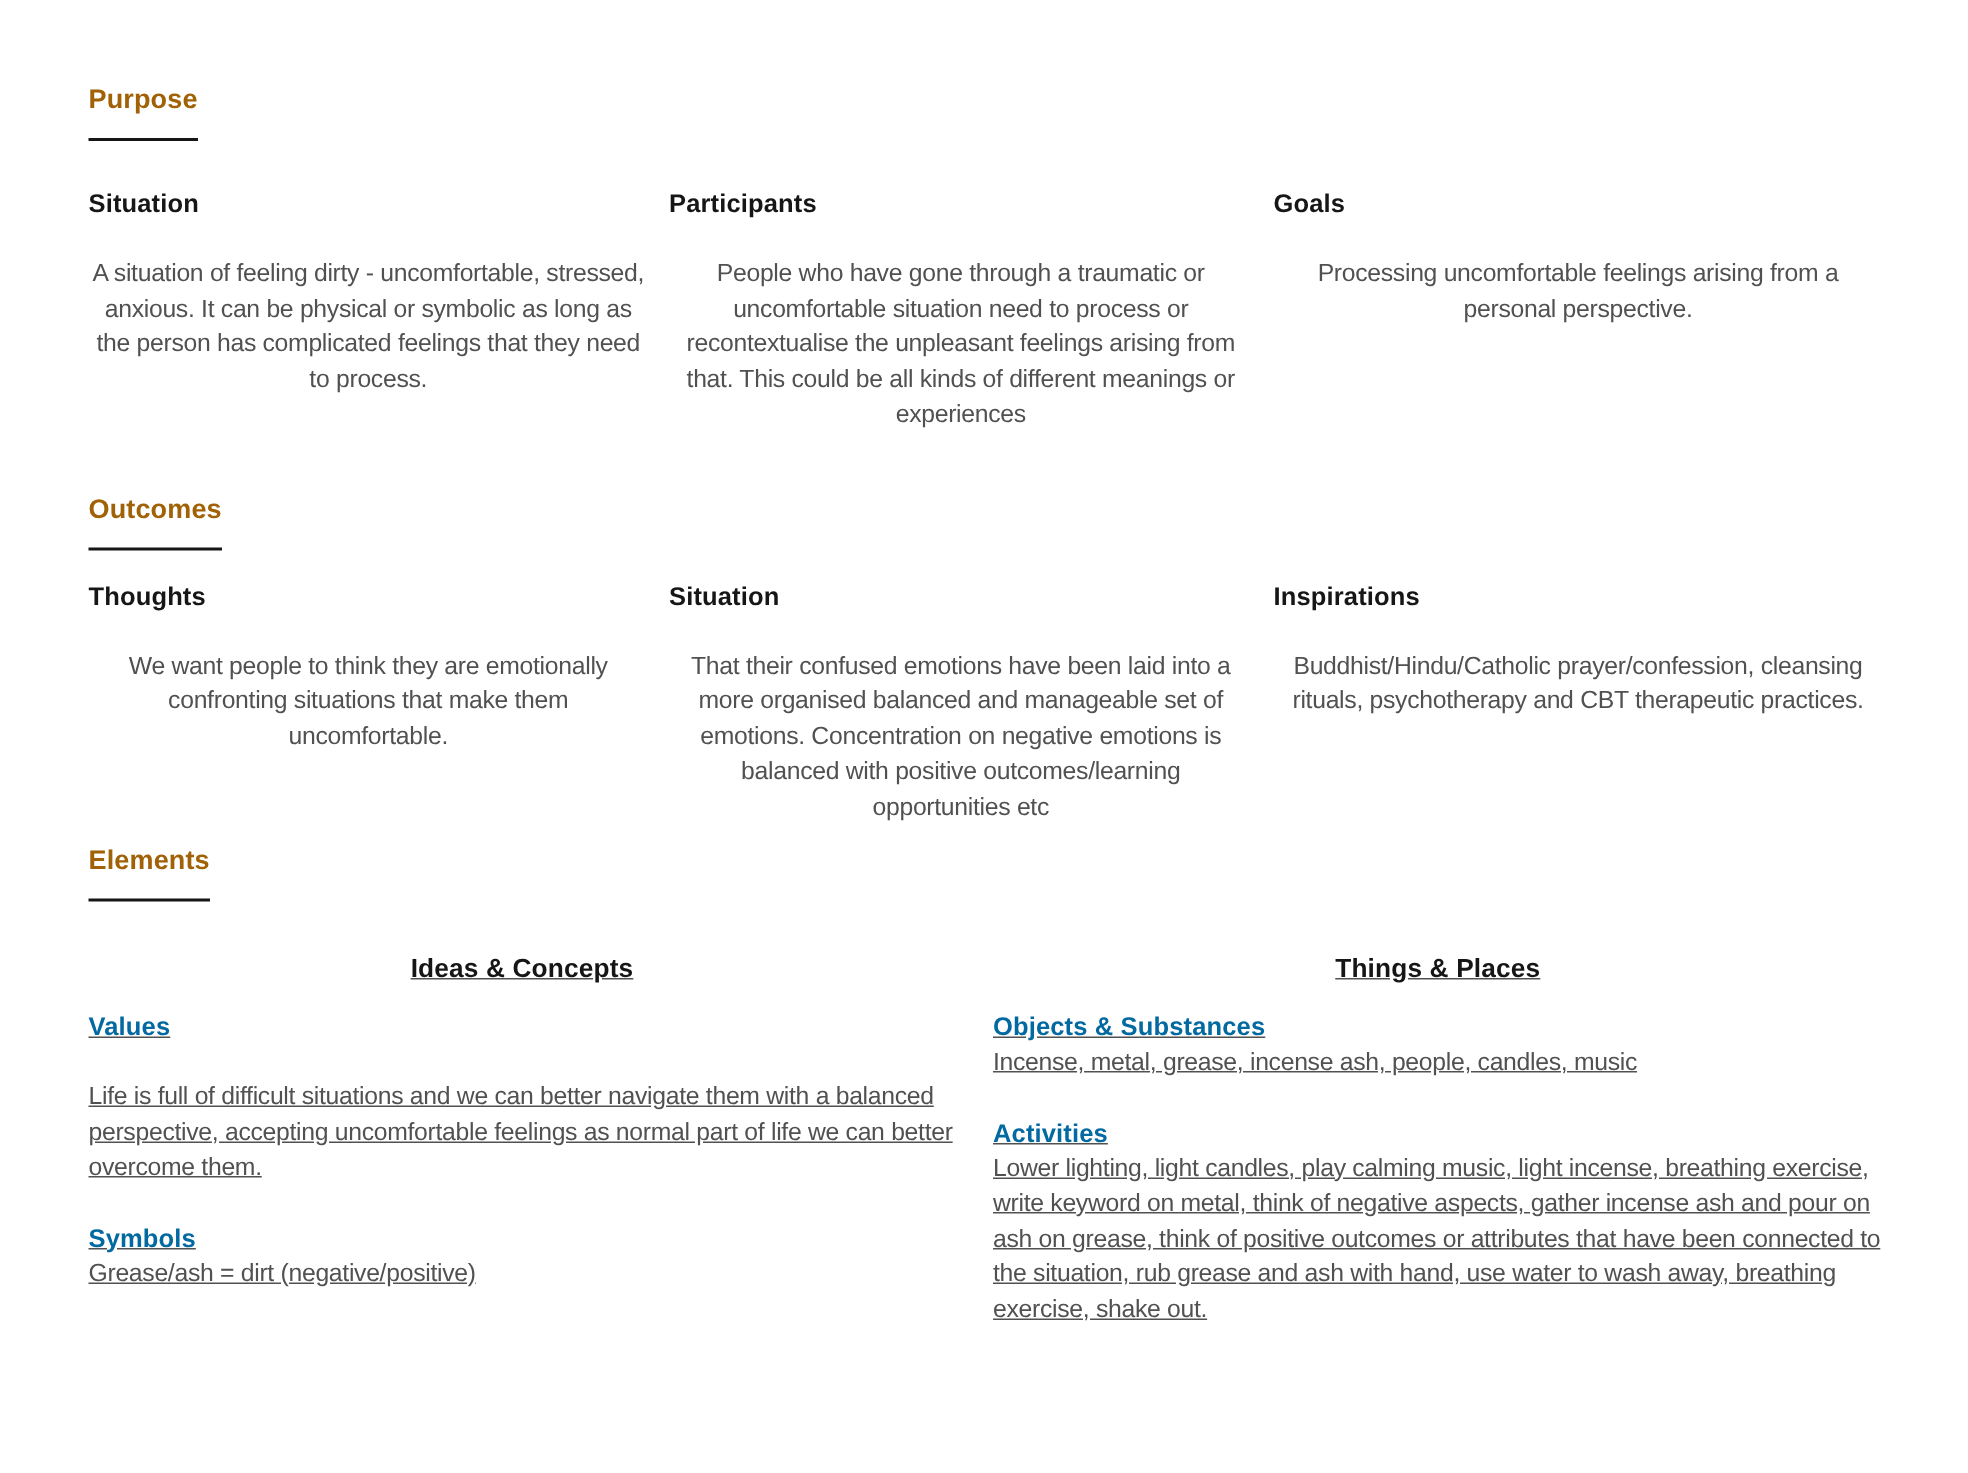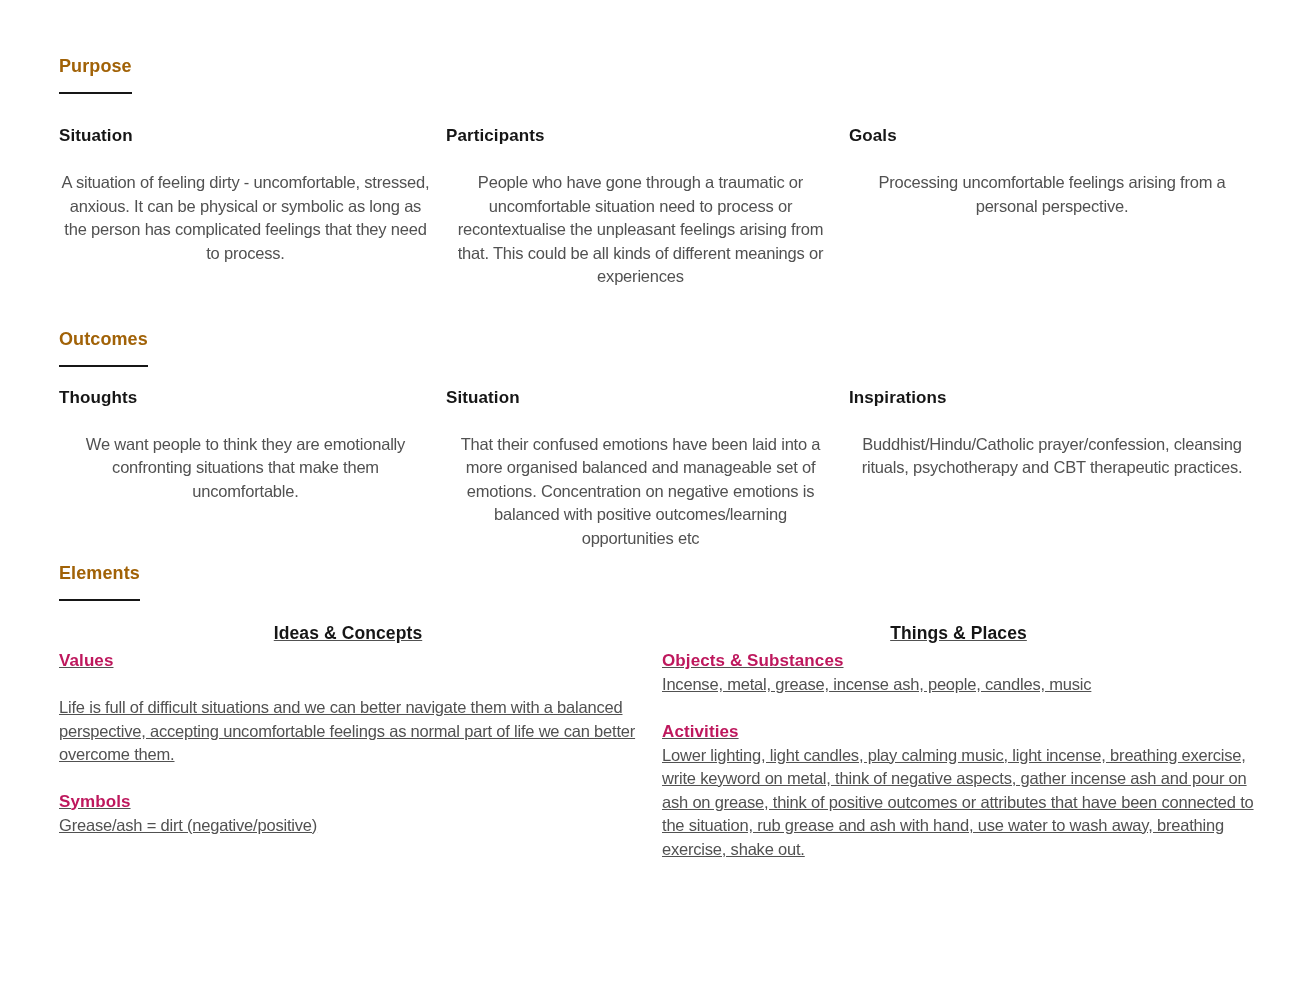--- a/index.html
+++ b/index.html
@@ -64,28 +64,28 @@
     grid-template-columns: 603px auto;
     align-items: start;
   }
   .group-left { padding-right: 25px; }
   .group-header {
     text-align: center;
     font-size: 17.5px;
     font-weight: bold;
     color: #161616;
     line-height: 24px;
-    margin: 4px;
+    margin: 16px;
     letter-spacing: 0.1px;
   }
   .block { margin-bottom: 23px; }
   .block-heading {
     font-size: 17px;
     font-weight: bold;
-    color: #be185d;
+    color: #0369a1;
     line-height: 24px;
     margin: 0;
     letter-spacing: 0.1px;
   }
 </style>
 </head>
 <body>
 
 <div class="page">
 

